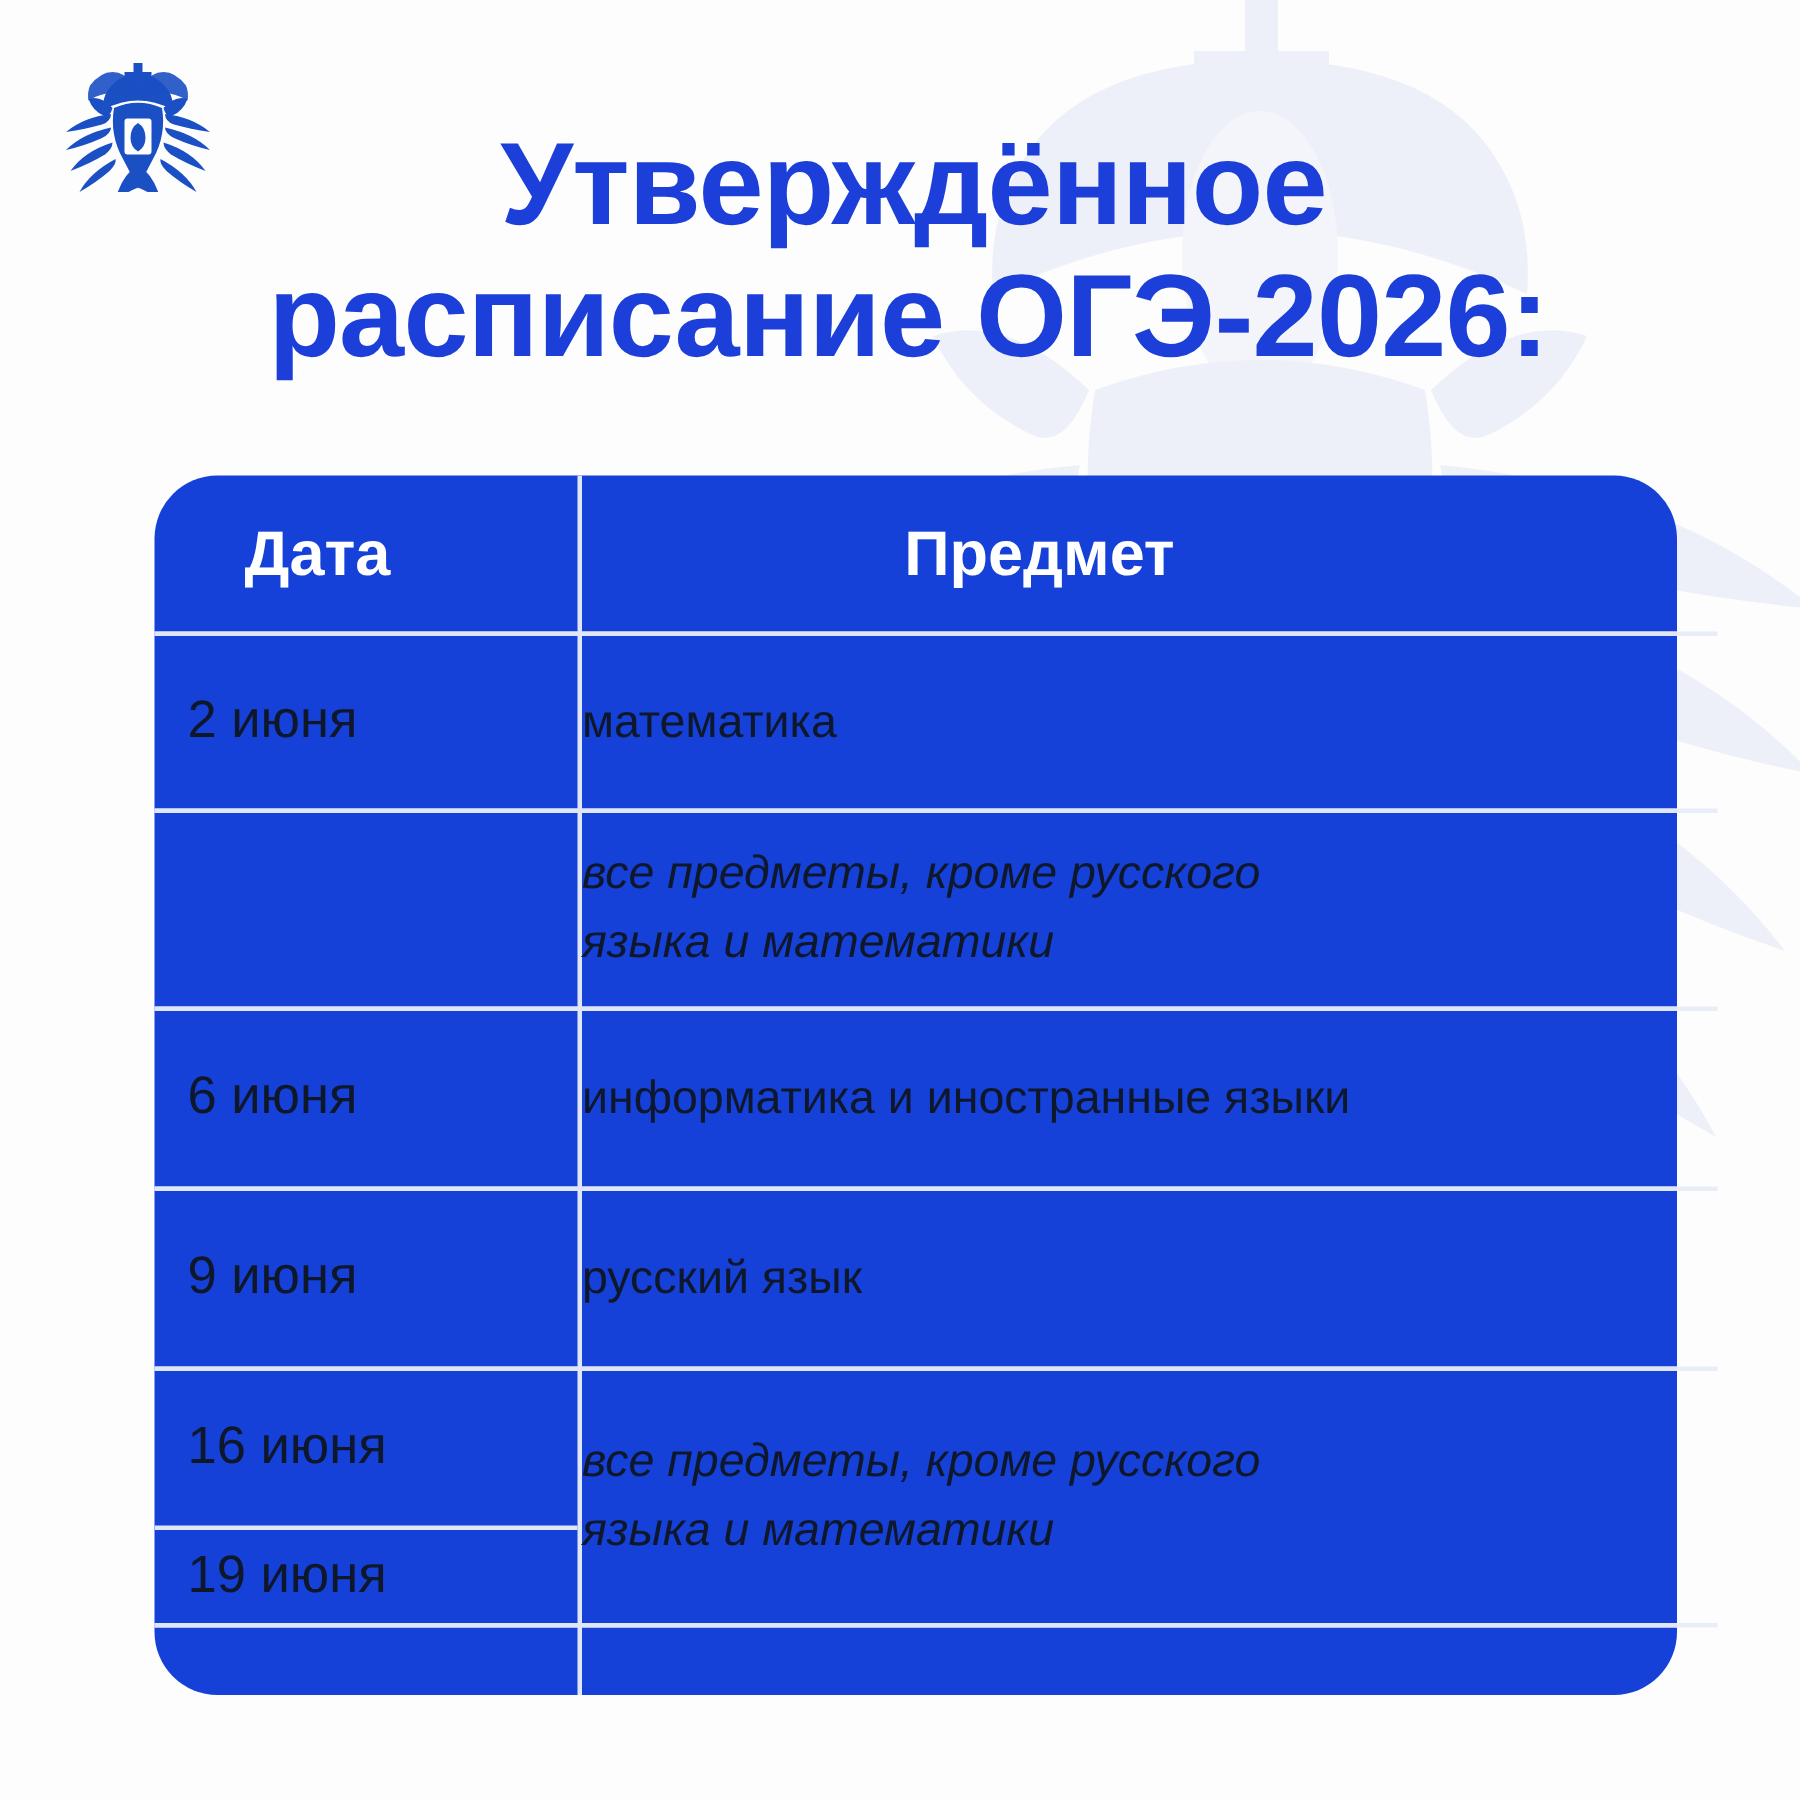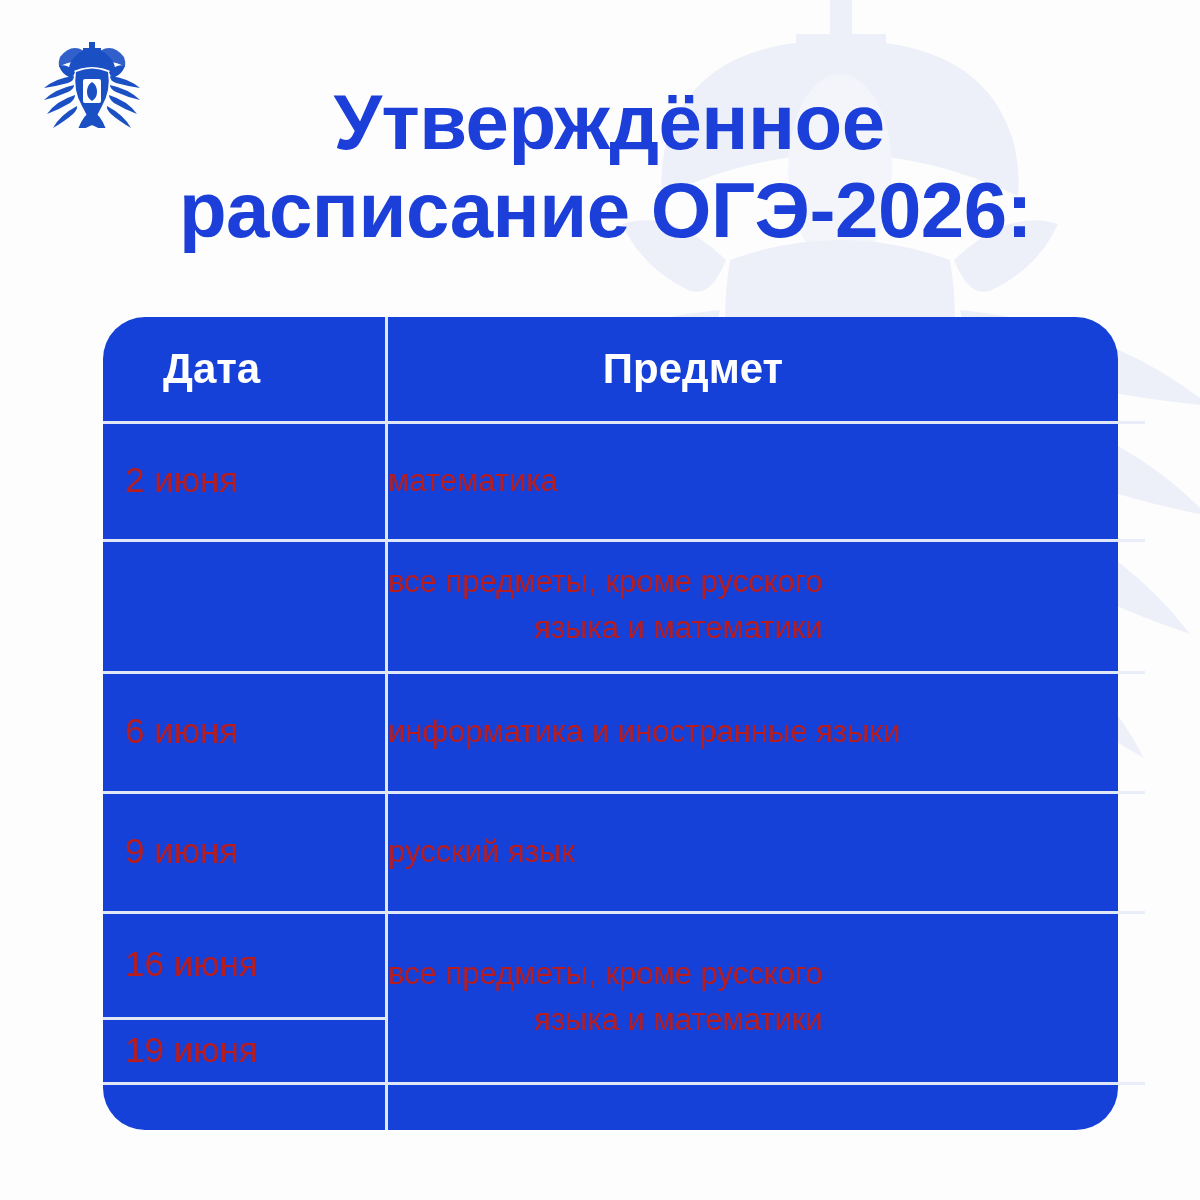--- a/index.html
+++ b/index.html
@@ -106,23 +106,22 @@
   .vrule {
     position: absolute;
     left: 282px;
     width: 3px;
     background: #dfe6f5;
   }
 
   
   .cell {
     position: absolute;
-    color: #b91c1c;
+    color: #0f172a;
     box-sizing: border-box;
-    text-align: right;
   }
   .cell-date {
     left: 0;
     width: 282px;
     padding-left: 22px;
     font-size: 35px;
     line-height: 44px;
     display: flex;
     align-items: center;
   }
@@ -159,20 +158,21 @@
     justify-content: center;
     position: absolute;
     color: #fff;
     box-sizing: border-box;
     padding-right: 120px;
   }
 
   .subj-multiline {
     display: block;
     line-height: 46px;
+    font-style: italic;
   }
 </style>
 </head>
 <body>
 
 <div id="poster">
 
   <svg class="watermark" viewBox="0 0 900 1280" xmlns="http://www.w3.org/2000/svg" aria-hidden="true">
     <g fill="#e4e9f5">
 

